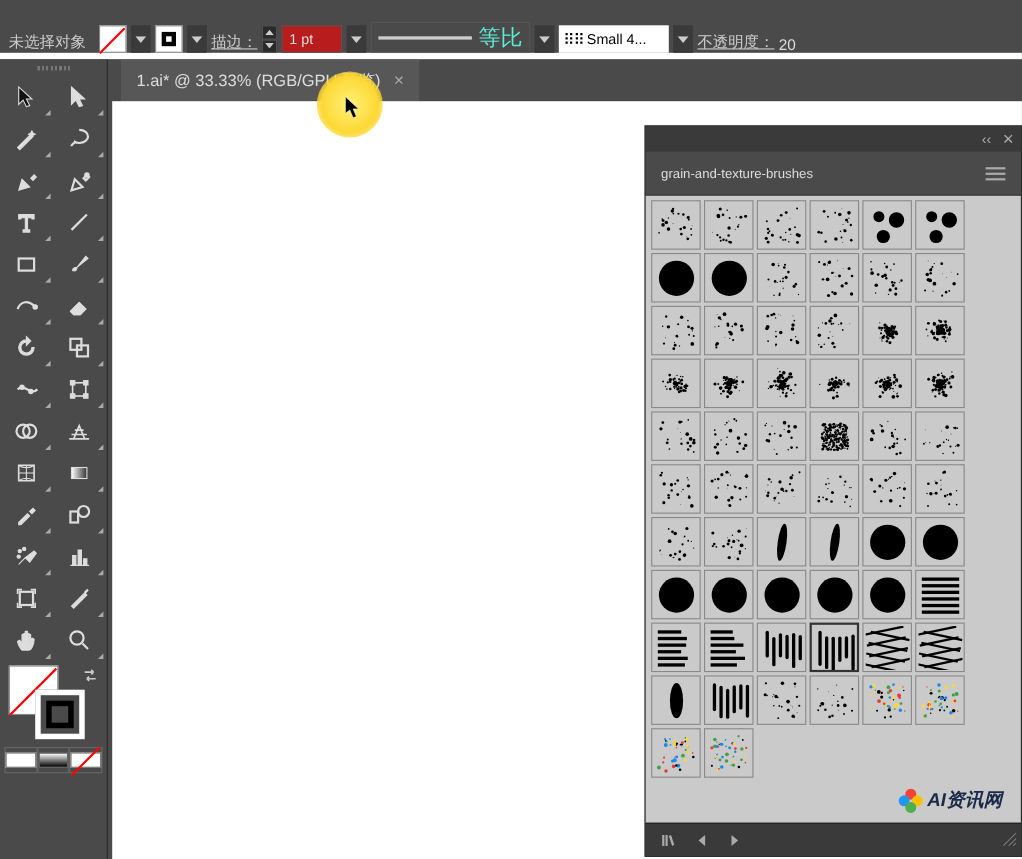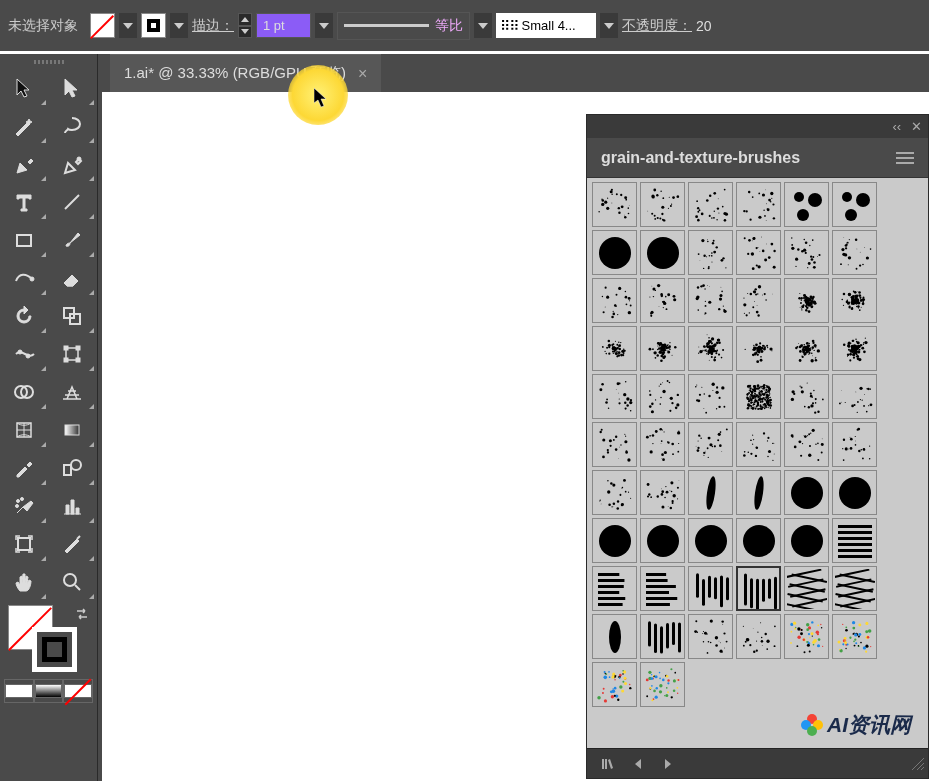--- a/index.html
+++ b/index.html
@@ -1,32 +1,32 @@
 <!DOCTYPE html>
 <html><head>
 <meta charset="utf-8">
 <style>
 * { margin:0; padding:0; box-sizing:border-box; font-family:"Microsoft YaHei",sans-serif; }
 body { background:#4a4a4a; width:929px; height:781px; overflow:hidden; color:#ddd; position:relative; }
-.topbar { height:54px; background:#4a4a4a; display:flex; align-items:center; padding:0 8px; gap:4px; border-bottom:3px solid #ffffff; }
+.topbar { height:54px; background:#4a4a4a; display:flex; align-items:flex-end; padding:0 8px; gap:4px; border-bottom:6px solid #ffffff; }
 .topbar>* { flex-shrink:0; }
 .ns { font-size:14px; color:#ccc; margin-right:8px; }
 .swatch-box { width:25px; height:25px; background:#fff; position:relative; border:1px solid #888; }
 .swatch-box .diag { position:absolute; width:140%; height:2px; background:red; top:50%; left:-20%; transform:rotate(-45deg); }
 .dd { width:18px; height:25px; background:#3a3a3a; display:flex; align-items:center; justify-content:center; cursor:pointer; }
 .dd svg { width:10px; height:6px; }
 .stroke-sw { width:25px; height:25px; background:#fff; border:1px solid #888; display:flex; align-items:center; justify-content:center; }
 .stroke-sw .inner { width:13px; height:13px; border:4px solid #000; }
 .lbl { font-size:14px; color:#ccc; text-decoration:underline; }
 .stepper { display:flex; flex-direction:column; width:14px; height:25px; background:#2a2a2a; }
 .stepper div { flex:1; display:flex; align-items:center; justify-content:center; border:1px solid #555; cursor:pointer; }
 .stepper svg{width:8px;height:5px;}
-.num-input { width:55px; height:25px; background:#8b5cf6; color:#ddd; border:1px solid #555; padding:0 6px; font-size:13px; }
+.num-input { width:55px; height:25px; background:#b91c1c; color:#ddd; border:1px solid #555; padding:0 6px; font-size:13px; }
 .line-prev { width:85px; height:3px; background:#ccc; }
-.vw-lbl { font-size:14px; color:#f0abfc; }
+.vw-lbl { font-size:20px; color:#5eead4; }
 .brush-prev { width:100px; height:25px; background:#fff; display:flex; align-items:center; padding:0 4px; gap:3px; color:#000; font-size:13px; }
 .brush-prev .dots{font-size:14px;letter-spacing:-1px;}
 .tabbar { height:38px; background:#4a4a4a; display:flex; align-items:stretch; padding-left:110px; }
 .tab { background:#575757; display:flex; align-items:center; padding:0 14px; gap:12px; font-size:15px; color:#ddd; border-top:1px solid #666; }
 .tab-x { font-size:16px; color:#aaa; cursor:pointer; }
 .toolbar { position:absolute; left:0; top:54px; width:98px; background:#4a4a4a; border-right:1px solid #2a2a2a; height:727px; }
 .toolbar-grip{height:15px;display:flex;align-items:center;justify-content:center;}
 .toolbar-grip div{width:30px;height:4px;background:repeating-linear-gradient(90deg,#777 0 2px,transparent 2px 4px);}
 .trow { display:flex; height:38px; }
 .tbtn { width:48px; height:38px; display:flex; align-items:center; justify-content:center; cursor:pointer; position:relative; }
@@ -47,32 +47,32 @@
 .mode-row .n{width:14px;height:14px;background:#fff;position:relative;}
 .mode-row .n::after{content:'';position:absolute;width:140%;height:2px;background:red;top:50%;left:-20%;transform:rotate(-45deg);}
 .canvas { position:absolute; left:102px; top:92px; right:0; bottom:0; background:#fff; }
 .cursor-highlight { position:absolute; left:288px; top:65px; width:60px; height:60px; border-radius:50%; background:radial-gradient(circle,#fff176 0%,#fdd835 60%,rgba(253,216,53,0) 100%); pointer-events:none; z-index:50; }
 .cursor-arrow{position:absolute;left:314px;top:88px;z-index:51;}
 .cursor-arrow svg{width:16px;height:20px;}
 .panel { position:absolute; right:0; top:114px; width:343px; background:#4a4a4a; border:1px solid #2a2a2a; z-index:40; }
 .panel-hdr { height:23px; background:#3a3a3a; display:flex; align-items:center; justify-content:flex-end; padding:0 6px; gap:10px; }
 .panel-hdr span{cursor:pointer;font-size:13px;color:#aaa;}
 .panel-title { height:40px; display:flex; align-items:center; justify-content:space-between; padding:0 14px; background:#4a4a4a; border-bottom:1px solid #333; }
-.panel-title span{font-size:16px;color:#ddd;font-weight:bold;}
+.panel-title span{font-size:12px;color:#ddd;}
 .panel-menu{display:flex;flex-direction:column;gap:3px;cursor:pointer;}
 .panel-menu div{width:18px;height:2px;background:#aaa;}
 .grid { background:#cacaca; padding:4px 5px; display:flex; flex-wrap:wrap; gap:3px; height:570px; align-content:flex-start; overflow:hidden;}
 .cell { width:45px; height:45px; background:#cacaca; border:1px solid #888; display:flex; align-items:center; justify-content:center; cursor:pointer; }
 .cell.sel{border:2px solid #333;}
 .cell svg{width:40px;height:40px;}
 .panel-ftr { height:30px; background:#3a3a3a; display:flex; align-items:center; gap:16px; padding:0 14px; border-top:1px solid #222;}
 .panel-ftr svg{width:14px;height:14px;fill:#aaa;cursor:pointer;}
 .panel-ftr .sp{flex:1;}
 .resize-grip{position:absolute;right:4px;bottom:4px;}
-.wm{position:absolute;right:18px;bottom:42px;z-index:60;display:flex;align-items:center;gap:4px;font-size:21px;font-weight:bold;color:#1a2a4a;font-style:italic;text-align:center;}
+.wm{position:absolute;right:18px;bottom:42px;z-index:60;display:flex;align-items:center;gap:4px;font-size:17px;font-weight:bold;color:#1a2a4a;font-style:italic;text-align:center;}
 .wm .flower{width:22px;height:22px;position:relative;}
 .wm .flower div{position:absolute;width:10px;height:10px;border-radius:50%;}
 </style>
 </head>
 <body>
 
 <div class="topbar">
   <span class="ns">未选择对象</span>
 
   <div class="swatch-box">

